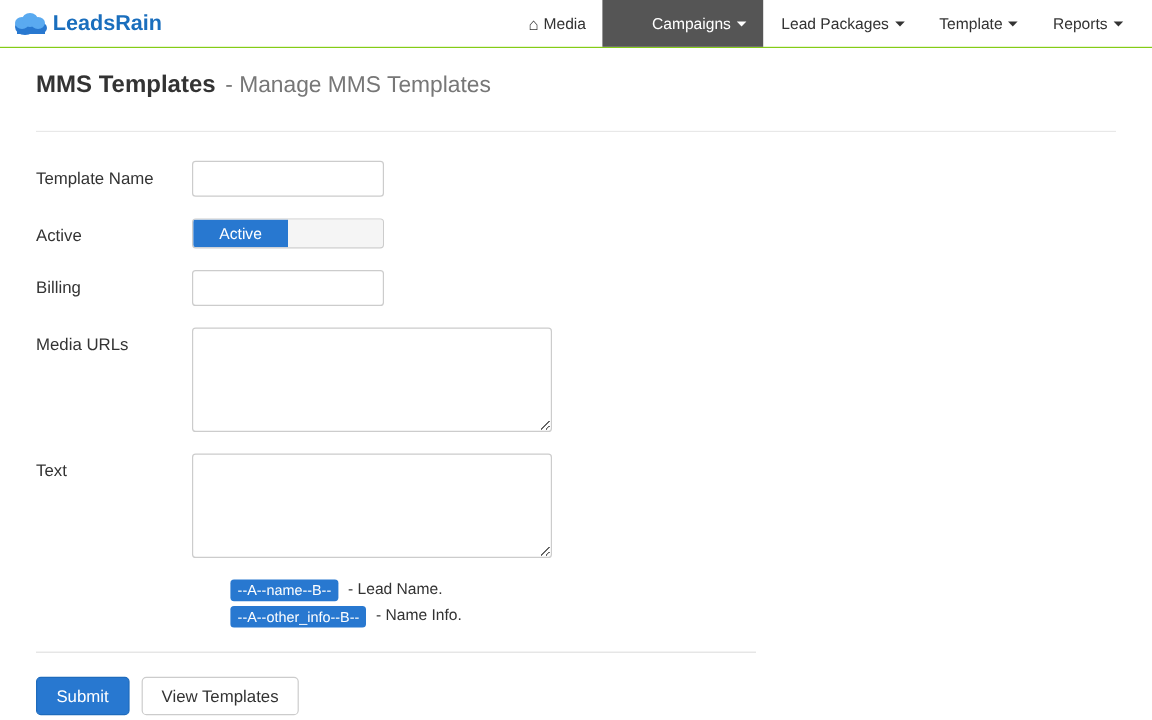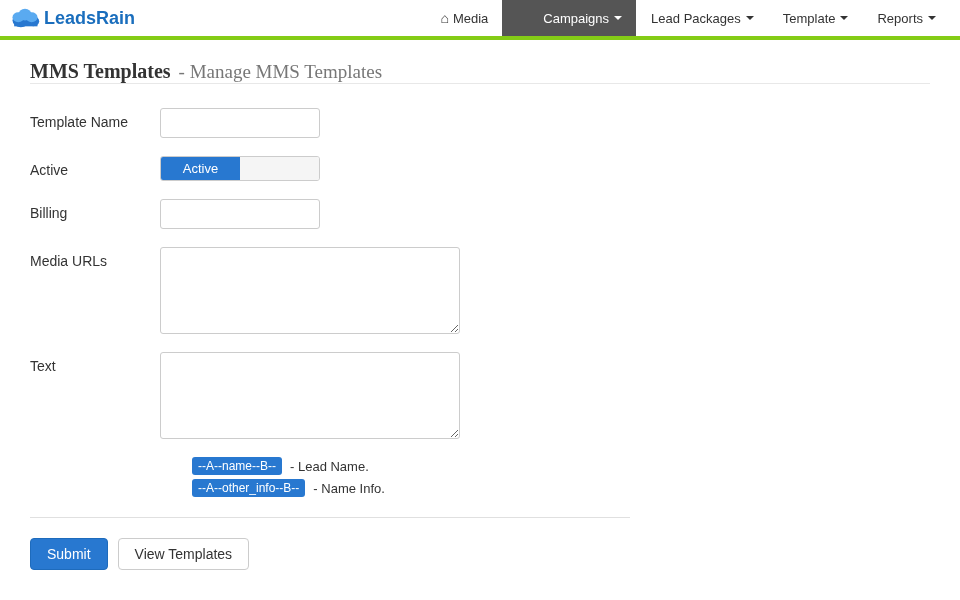--- a/index.html
+++ b/index.html
@@ -1,21 +1,21 @@
 <!DOCTYPE html>
 <html><head>
   <meta charset="utf-8">
   <style>
     * { box-sizing: border-box; margin: 0; padding: 0; }
     body { font-family: Arial, sans-serif; font-size: 14px; background: #f5f5f5; color: #333; }
 
     
     .navbar {
       background: #fff;
-      border-bottom: 4px solid #84cc16;
+      border-bottom: 1px solid #84cc16;
       display: flex;
       align-items: center;
       height: 40px;
       padding: 0 10px;
     }
     .navbar-brand {
       display: flex;
       align-items: center;
       margin-right: auto;
     }
@@ -66,22 +66,21 @@
       background: #fff;
       min-height: 560px;
     }
 
     
     .page-header {
       display: flex;
       align-items: center;
       margin-bottom: 24px;
       border-bottom: 1px solid #e8e8e8;
-      padding-bottom: 0;
-      font-family: Liberation Serif, serif;
+      padding-bottom: 26px;
     }
     .page-title {
       font-size: 20px;
       font-weight: bold;
       color: #333;
       margin-right: 8px;
     }
     .page-subtitle {
       font-size: 19px;
       color: #777;
@@ -154,21 +153,20 @@
     }
 
     
     .placeholders {
       margin-left: 130px;
       margin-bottom: 20px;
       font-size: 13px;
     }
     .placeholder-row {
       display: flex;
-      align-items: center;
       margin-bottom: 4px;
       padding-left: 32px;
     }
     .badge-blue {
       background: #2878d0;
       color: #fff;
       padding: 2px 6px;
       border-radius: 3px;
       font-size: 12px;
       margin-right: 8px;

